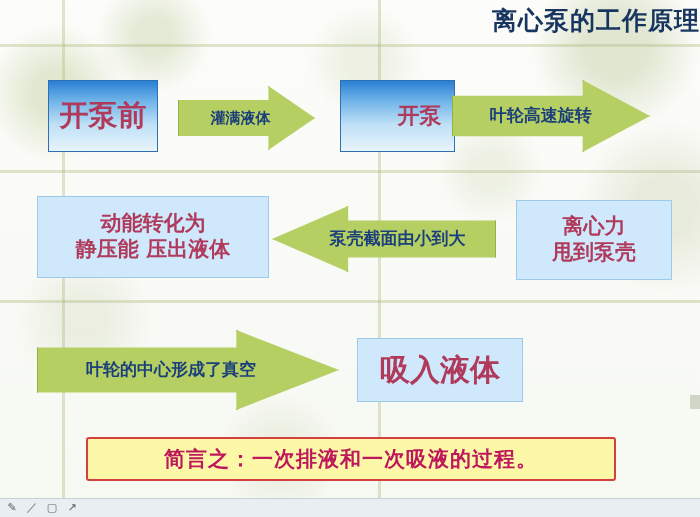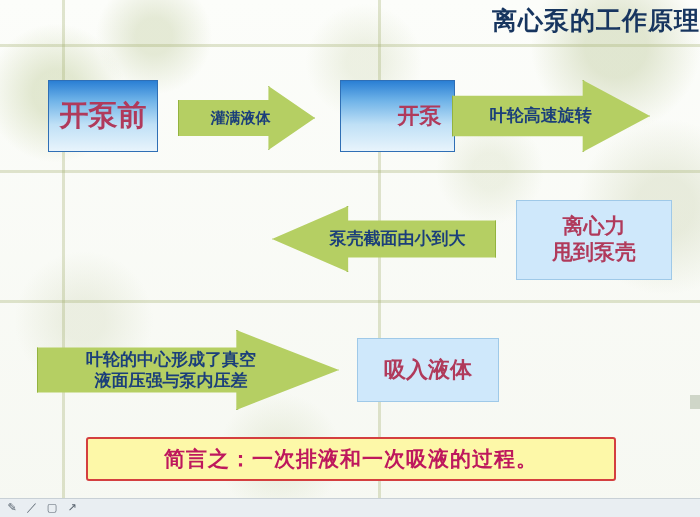--- a/index.html
+++ b/index.html
@@ -166,38 +166,41 @@
   </div>
 
   <div class="box grad" style="left:340px; top:80px; width:115px; height:72px; font-size:22px;padding-left:44px;">
     <span class="l">开泵</span>
   </div>
 
   <div class="arrow right" style="left:452px; top:80px; width:196px; height:70px; font-size:17px;">
     <span class="txt">叶轮高速旋转</span>
   </div>
 
+  <div class="box flat" style="left:37px; top:196px; width:232px; height:82px; font-size:21px;">
+    <span class="l">动能转化为</span>
+    <span class="l">静压能  压出液体</span>
+  </div>
 
   <div class="arrow left" style="left:272px; top:206px; width:222px; height:64px; font-size:17px;">
     <span class="txt">泵壳截面由小到大</span>
   </div>
 
   <div class="box flat" style="left:516px; top:200px; width:156px; height:80px; font-size:21px;">
     <span class="l">离心力</span>
     <span class="l">甩到泵壳</span>
   </div>
 
   <div class="arrow right" style="left:37px; top:330px; width:300px; height:78px; font-size:17px;">
     <span class="txt">
       <span class="l">叶轮的中心形成了真空</span><br>
-      <span class="l">液面压强与泵内压差</span>
     </span>
   </div>
 
-  <div class="box flat" style="left:357px; top:338px; width:142px; height:64px; font-size:22px;">
+  <div class="box flat" style="left:357px; top:338px; width:166px; height:64px; font-size:30px;">
     <span class="l">吸入液体</span>
   </div>
 
   <div class="banner" style="left:86px; top:437px; width:530px; height:44px;">
     <span>简言之：一次排液和一次吸液的过程。</span>
   </div>
 
   <div class="playerbar">
     <span class="tool">✎</span>
     <span class="tool">／</span>

